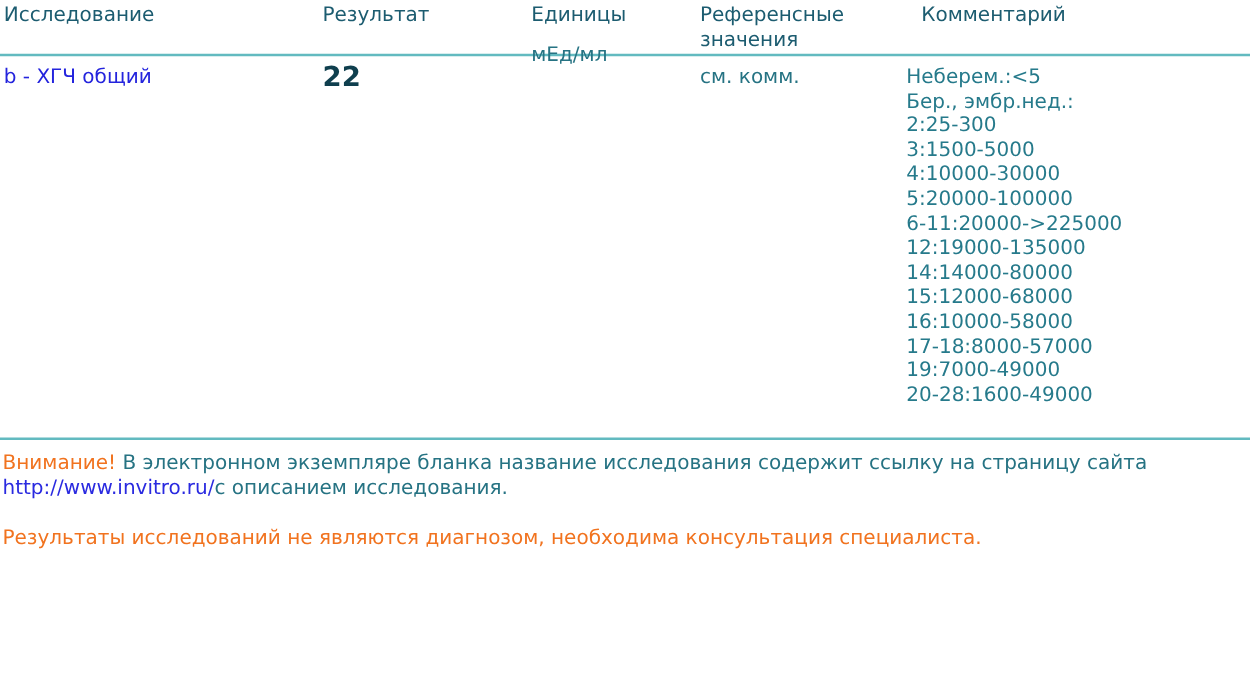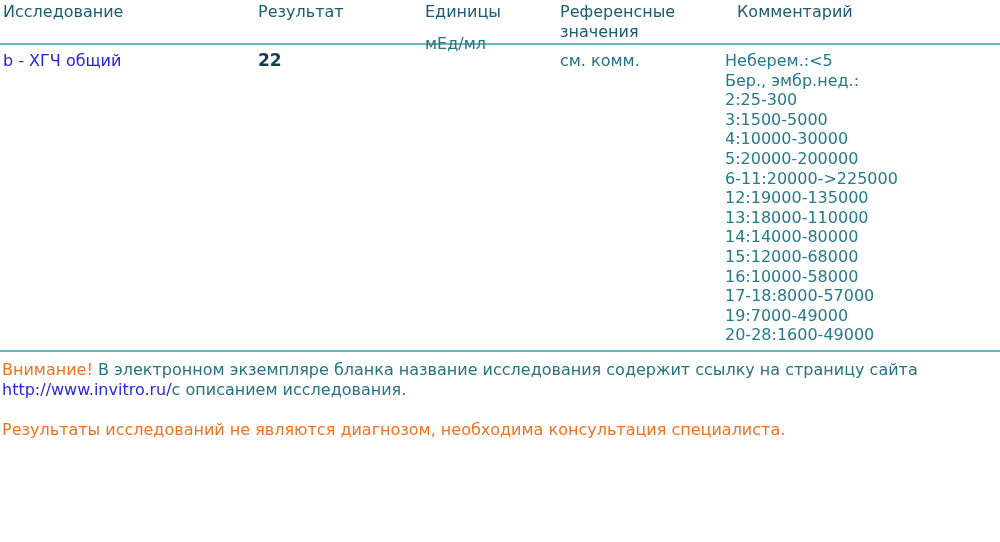--- a/index.html
+++ b/index.html
@@ -38,21 +38,21 @@
     margin: 0;
   }
   .test-link {
     color: #2424dd;
     text-decoration: none;
     cursor: pointer;
   }
   .result-val {
     color: #0f3f4e;
     font-weight: bold;
-    font-size: 17px;
+    font-size: 22px;
   }
   .comments {
     position: absolute;
     left: 725px;
     top: 51px;
     line-height: 19.6px;
     color: #267a8b;
   }
   .comment-line { white-space: nowrap; }
   .notice {
@@ -98,24 +98,23 @@
   <div class="cell result-val" style="left:258px; top:50px;">22</div>
   <div class="cell" style="left:425px; top:34px;">мЕд/мл</div>
   <div class="cell" style="left:560px; top:51px;">см. комм.</div>
 
   <div class="comments">
       <div class="comment-line">Неберем.:&lt;5</div>
       <div class="comment-line">Бер., эмбр.нед.:</div>
       <div class="comment-line">2:25-300</div>
       <div class="comment-line">3:1500-5000</div>
       <div class="comment-line">4:10000-30000</div>
-      <div class="comment-line">5:20000-200000</div>
+      <div class="comment-line">5:20000-100000</div>
       <div class="comment-line">6-11:20000-&gt;225000</div>
       <div class="comment-line">12:19000-135000</div>
-      <div class="comment-line">13:18000-110000</div>
       <div class="comment-line">14:14000-80000</div>
       <div class="comment-line">15:12000-68000</div>
       <div class="comment-line">16:10000-58000</div>
       <div class="comment-line">17-18:8000-57000</div>
       <div class="comment-line">19:7000-49000</div>
       <div class="comment-line">20-28:1600-49000</div>
     </div>
 
   <hr class="rule" style="top:350px; background:#62bac0;">
 

